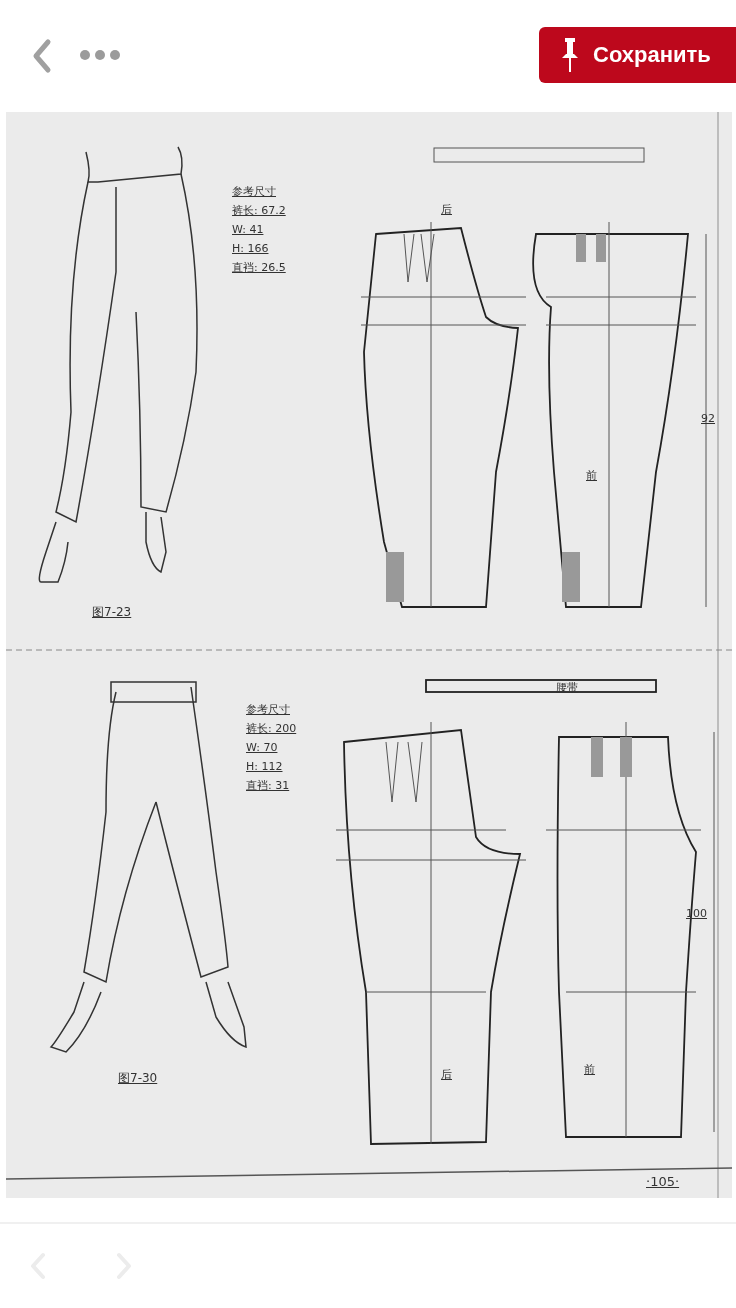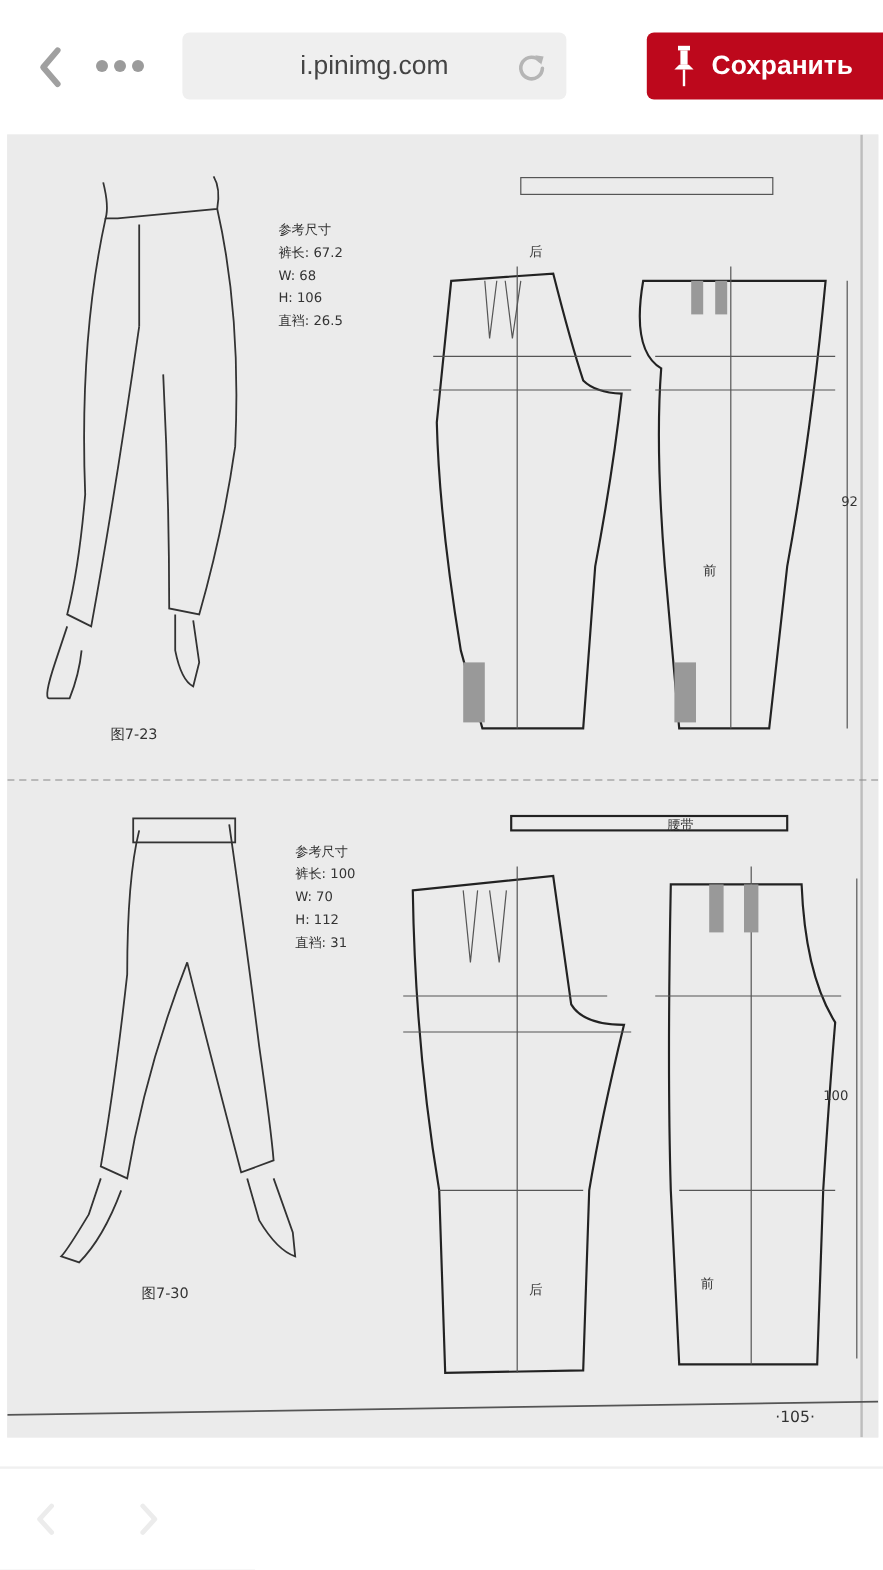--- a/index.html
+++ b/index.html
@@ -9,21 +9,21 @@
   .more{position:absolute;left:80px;top:48px;width:46px;height:14px;display:flex;gap:5px;align-items:center;}
   .more span{width:10px;height:10px;border-radius:50%;background:#9b9b9b;display:block;}
   .urlbar{position:absolute;left:152px;top:27px;width:320px;height:56px;background:#efefef;border-radius:6px;}
   .urlbar .url{position:absolute;left:0;right:0;top:15px;text-align:center;font-size:22px;color:#444;}
   .urlbar .reload{position:absolute;right:16px;top:16px;width:26px;height:26px;}
   .save{position:absolute;left:501px;top:27px;width:205px;height:56px;background:#bd081c;border-radius:6px;color:#fff;cursor:pointer;margin-left:38px;}
   .save .pin{position:absolute;left:22px;top:11px;width:18px;height:34px;}
   .save .lbl{position:absolute;left:54px;top:15px;font-size:22px;font-weight:bold;color:#fff;}
   .page{position:absolute;left:6px;top:112px;width:726px;height:1086px;background:#e9e9e9;overflow:hidden;}
   .page svg{position:absolute;left:0;top:0;}
-  .txt{position:absolute;color:#333;font-family:"DejaVu Sans",sans-serif;}
+  .txt{position:absolute;color:#333;font-family:"DejaVu Sans",sans-serif;text-decoration:underline;}
   .meas{font-size:11px;line-height:19px;}
   .desc{font-size:13px;line-height:22px;width:170px;}
   .fig{font-size:12px;}
   .pgno{font-size:13px;}
   .divider{position:absolute;left:0;top:1222px;width:736px;height:2px;background:#f0f0f0;}
   .nav-prev{position:absolute;left:28px;top:1252px;width:20px;height:28px;}
   .nav-next{position:absolute;left:114px;top:1252px;width:20px;height:28px;}
 </style>
 </head>
 <body>
@@ -31,29 +31,20 @@
 <div class="topbar">
   <div class="back">
     <svg width="30" height="36" viewBox="0 0 30 36">
         <polyline points="20,4 8,18 20,32" fill="none" stroke="#a0a0a0" stroke-width="5" stroke-linecap="round" stroke-linejoin="round"></polyline>
       </svg>
   </div>
   <div class="more">
     <span></span>
     <span></span>
     <span></span>
-  </div>
-  <div class="urlbar">
-    <div class="url">i.pinimg.com</div>
-    <div class="reload">
-      <svg width="26" height="26" viewBox="0 0 26 26">
-          <path d="M20 8 A9 9 0 1 0 22 14" fill="none" stroke="#b5b5b5" stroke-width="3" stroke-linecap="round"></path>
-          <polygon points="16,3 23,4 21,11" fill="#b5b5b5"></polygon>
-        </svg>
-    </div>
   </div>
   <div class="save">
     <svg class="pin" viewBox="0 0 18 34">
         <rect x="4" y="0" width="10" height="4" fill="#fff"></rect>
         <rect x="6" y="4" width="6" height="12" fill="#fff"></rect>
         <polygon points="1,20 17,20 13,16 5,16" fill="#fff"></polygon>
         <rect x="8" y="20" width="2" height="14" fill="#fff"></rect>
       </svg>
     <span class="lbl">Сохранить</span>
   </div>
@@ -125,29 +116,29 @@
     </g>
     <g fill="#999">
       <rect x="585" y="625" width="12" height="40"></rect>
       <rect x="614" y="625" width="12" height="40"></rect>
     </g>
   </svg>
 
   <div class="txt meas" style="left:226px;top:70px;">
     <div>参考尺寸</div>
     <div>裤长: 67.2</div>
-    <div>W: 68</div>
-    <div>H: 106</div>
+    <div>W: 41</div>
+    <div>H: 166</div>
     <div>直裆: 26.5</div>
   </div>
   <div class="txt fig" style="left:86px;top:492px;">图7-23</div>
 
   <div class="txt meas" style="left:240px;top:588px;">
     <div>参考尺寸</div>
-    <div>裤长: 100</div>
+    <div>裤长: 200</div>
     <div>W: 70</div>
     <div>H: 112</div>
     <div>直裆: 31</div>
   </div>
   <div class="txt fig" style="left:112px;top:958px;">图7-30</div>
   <div class="txt pgno" style="left:640px;top:1062px;">·105·</div>
 
   <div class="txt" style="left:435px;top:90px;font-size:11px;">后</div>
   <div class="txt" style="left:580px;top:356px;font-size:11px;">前</div>
   <div class="txt" style="left:695px;top:300px;font-size:11px;">92</div>

